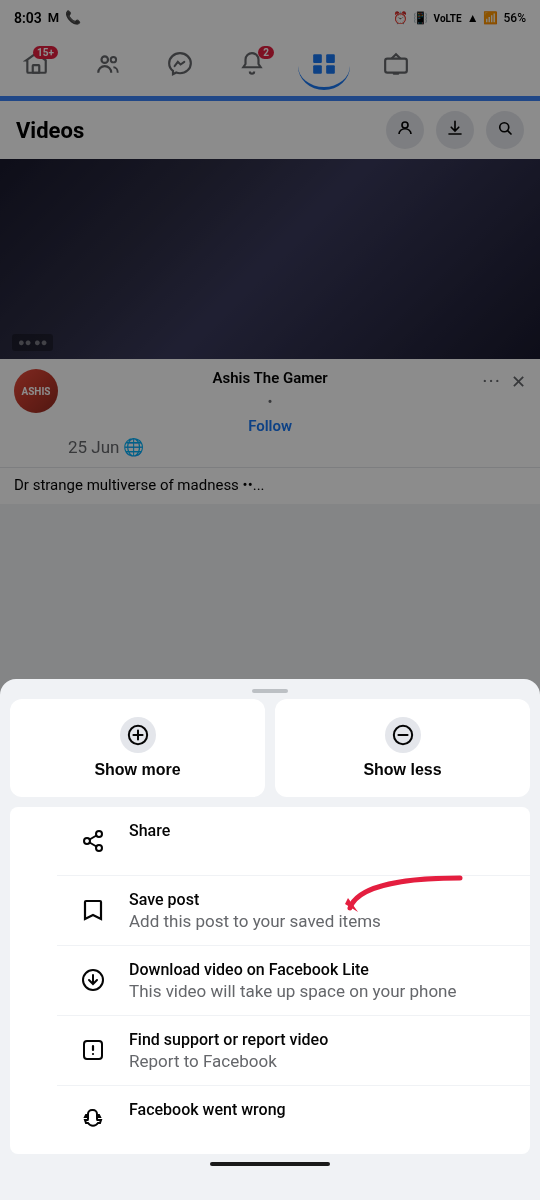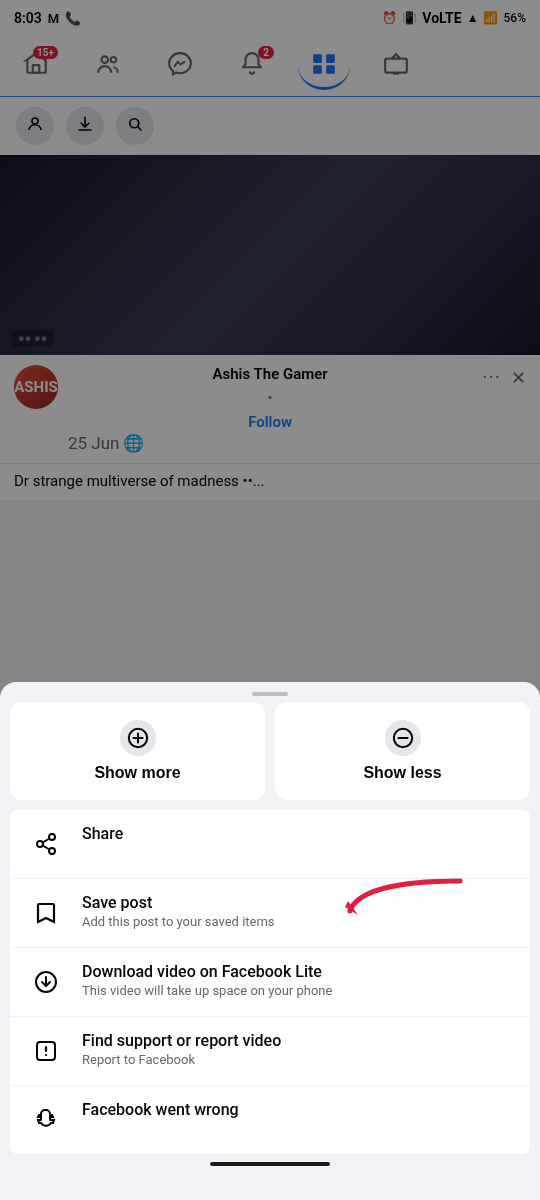--- a/index.html
+++ b/index.html
@@ -19,39 +19,39 @@
       display: flex;
       justify-content: space-between;
       align-items: center;
       padding: 6px 14px;
       height: 36px;
     }
     .status-left {
       font-size: 14px;
       font-weight: 600;
       display: flex;
-      align-items: flex-end;
+      align-items: flex-start;
       gap: 6px;
     }
     .status-right {
       display: flex;
       align-items: center;
       gap: 5px;
       font-size: 12px;
       font-weight: 500;
     }
 
     
     .nav-bar {
       background: #fff;
       display: flex;
       align-items: center;
       padding: 6px 10px;
       gap: 20px;
-      border-bottom: 1px solid #3b82f6;
+      border-bottom: 5px solid #3b82f6;
     }
     .nav-icon-btn {
       position: relative;
       width: 52px;
       height: 48px;
       display: flex;
       align-items: center;
       justify-content: center;
       border-radius: 50%;
       cursor: pointer;
@@ -148,21 +148,21 @@
       font-weight: 700;
       overflow: hidden;
     }
     .avatar-img {
       width: 100%;
       height: 100%;
       background: linear-gradient(135deg, #e74c3c 0%, #c0392b 50%, #922b21 100%);
       display: flex;
       align-items: center;
       justify-content: center;
-      font-size: 15px;
+      font-size: 10px;
       color: #fff;
       font-weight: 700;
     }
     .post-meta {
       flex: 1;
     }
     .post-author-row {
       display: flex;
       align-items: center;
       gap: 6px;
@@ -275,20 +275,21 @@
       justify-content: center;
       font-size: 22px;
       color: #050505;
     }
 
     
     .menu-section {
       background: #fff;
       border-radius: 8px;
       margin: 0 10px;
+      padding-left: 47px;
     }
     .menu-item {
       display: flex;
       align-items: flex-start;
       padding: 14px 16px;
       gap: 16px;
       cursor: pointer;
       border-bottom: 1px solid #f0f2f5;
       position: relative;
     }
@@ -311,21 +312,21 @@
       flex-direction: column;
       justify-content: center;
       gap: 2px;
     }
     .menu-item-title {
       font-size: 16px;
       font-weight: 500;
       color: #050505;
     }
     .menu-item-subtitle {
-      font-size: 13px;
+      font-size: 17px;
       color: #65676b;
     }
 
     
     .red-arrow-container {
       position: absolute;
       top: -8px;
       right: 60px;
       pointer-events: none;
     }
@@ -355,21 +356,21 @@
 
 <div class="status-bar">
   <div class="status-left">
     <span>8:03</span>
     <span style="font-size:13px;">M</span>
     <span style="font-size:13px;">📞</span>
   </div>
   <div class="status-right">
     <span>⏰</span>
     <span>📳</span>
-    <span style="font-size:14px;font-weight:700;">Vo<br style="display:none">LTE</span>
+    <span style="font-size:10px;font-weight:700;">Vo<br style="display:none">LTE</span>
     <span>▲</span>
     <span>📶</span>
     <span>56%</span>
   </div>
 </div>
 
 <div class="nav-bar">
 
   <div class="nav-icon-btn">
     <span style="font-size:24px;color:#65676b;">
@@ -427,20 +428,21 @@
       <svg width="26" height="26" viewBox="0 0 24 24" fill="none">
         <rect x="2" y="7" width="20" height="13" rx="2" stroke="#65676b" stroke-width="2" fill="none"></rect>
         <path d="M8 7L12 3l4 4" stroke="#65676b" stroke-width="2"></path>
         <rect x="9" y="20" width="6" height="2" rx="1" fill="#65676b"></rect>
       </svg>
     </span>
   </div>
 </div>
 
 <div class="page-header">
+  <span class="page-title">Videos</span>
   <div class="header-icon-btn">
     <span class="icon">
       <svg width="18" height="18" viewBox="0 0 24 24" fill="none">
         <circle cx="12" cy="8" r="4" stroke="#050505" stroke-width="2.2"></circle>
         <path d="M4 20c0-4 3.582-7 8-7s8 3 8 7" stroke="#050505" stroke-width="2.2"></path>
       </svg>
     </span>
   </div>
   <div class="header-icon-btn">
     <span class="icon">

